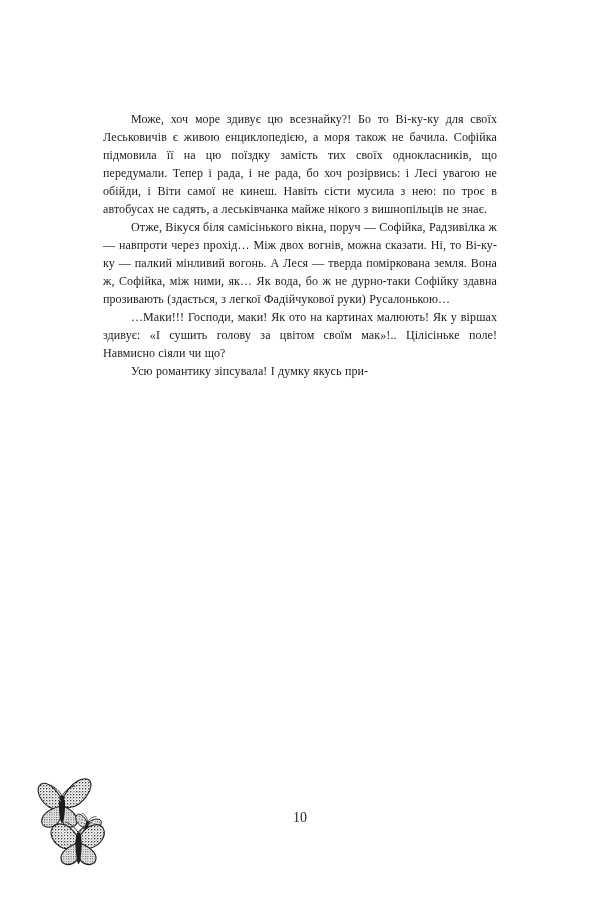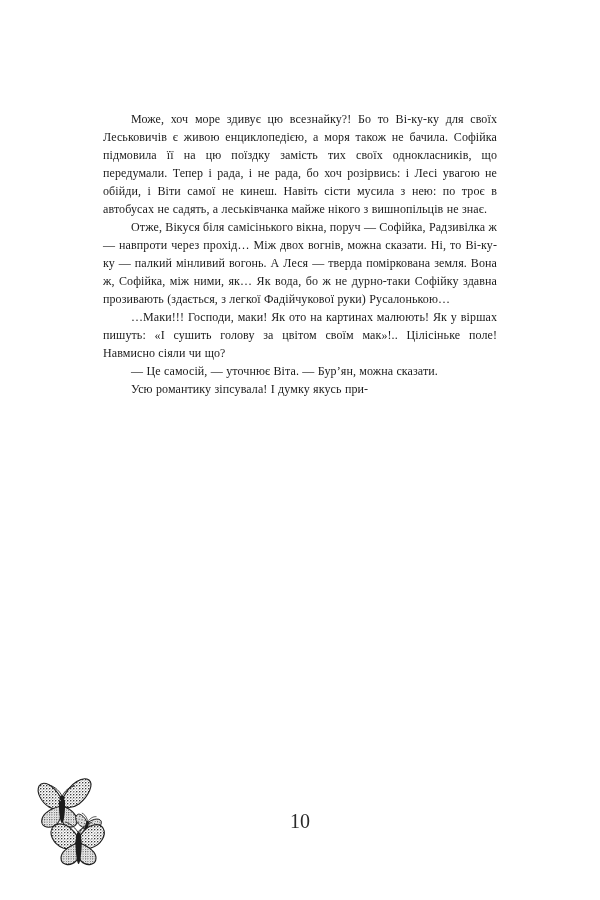--- a/index.html
+++ b/index.html
@@ -44,21 +44,21 @@
   .para + .para {
     margin-top: 0;
   }
 
   .page-number {
     position: absolute;
     left: 0;
     right: 0;
     top: 810px;
     text-align: center;
-    font-size: 20px;
+    font-size: 14px;
     color: #2a2a2a;
     font-family: "Liberation Serif", "DejaVu Serif", serif;
   }
 
   .butterfly-ornament {
     position: absolute;
     left: 33px;
     top: 768px;
     width: 92px;
     height: 100px;
@@ -72,22 +72,21 @@
   }
 </style>
 </head>
 <body>
 
 <div class="page">
 
   <div class="text-column">
     <p class="para">Може, хоч море здивує цю всезнайку?! Бо то Ві-ку-ку для своїх Леськовичів є живою енциклопедією, а моря також не бачила. Софійка підмовила її на цю поїздку замість тих своїх однокласників, що передумали. Тепер і рада, і не рада, бо хоч розірвись: і Лесі увагою не обійди, і Віти самої не кинеш. Навіть сісти мусила з нею: по троє в автобусах не садять, а леськівчанка майже нікого з вишнопільців не знає.</p>
     <p class="para">Отже, Вікуся біля самісінького вікна, поруч — Софійка, Радзивілка ж — навпроти через прохід… Між двох вогнів, можна сказати. Ні, то Ві-ку-ку — палкий мінливий вогонь. А Леся — тверда поміркована земля. Вона ж, Софійка, між ними, як… Як вода, бо ж не дурно-таки Софійку здавна прозивають (здається, з легкої Фадійчукової руки) Русалонькою…</p>
-    <p class="para">…Маки!!! Господи, маки! Як ото на картинах малюють! Як у віршах пишуть: «І сушить голову за цвітом своїм мак»!.. Цілісіньке поле! Навмисно сіяли чи що?</p>
-    <p class="para">— Це самосій, — уточнює Віта. — Бур’ян, можна сказати.</p>
+    <p class="para">…Маки!!! Господи, маки! Як ото на картинах малюють! Як у віршах здивує: «І сушить голову за цвітом своїм мак»!.. Цілісіньке поле! Навмисно сіяли чи що?</p>
     <p class="para">Усю романтику зіпсувала! І думку якусь при-</p>
   </div>
 
   <div class="butterfly-ornament">
     <svg viewBox="0 0 92 100" xmlns="http://www.w3.org/2000/svg" aria-hidden="true">
       <defs>
         <pattern id="stipple" width="3" height="3" patternUnits="userSpaceOnUse">
           <rect width="3" height="3" fill="#ffffff"></rect>
           <circle cx="0.7" cy="0.7" r="0.75" fill="#2b2b2b"></circle>
           <circle cx="2.2" cy="2.1" r="0.5" fill="#555555"></circle>

